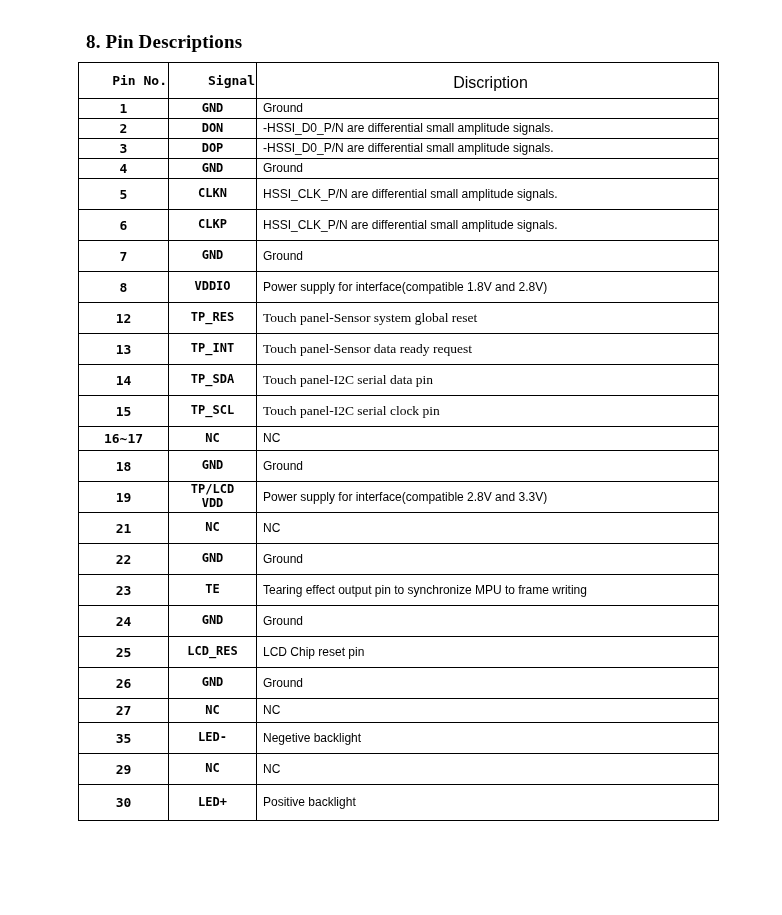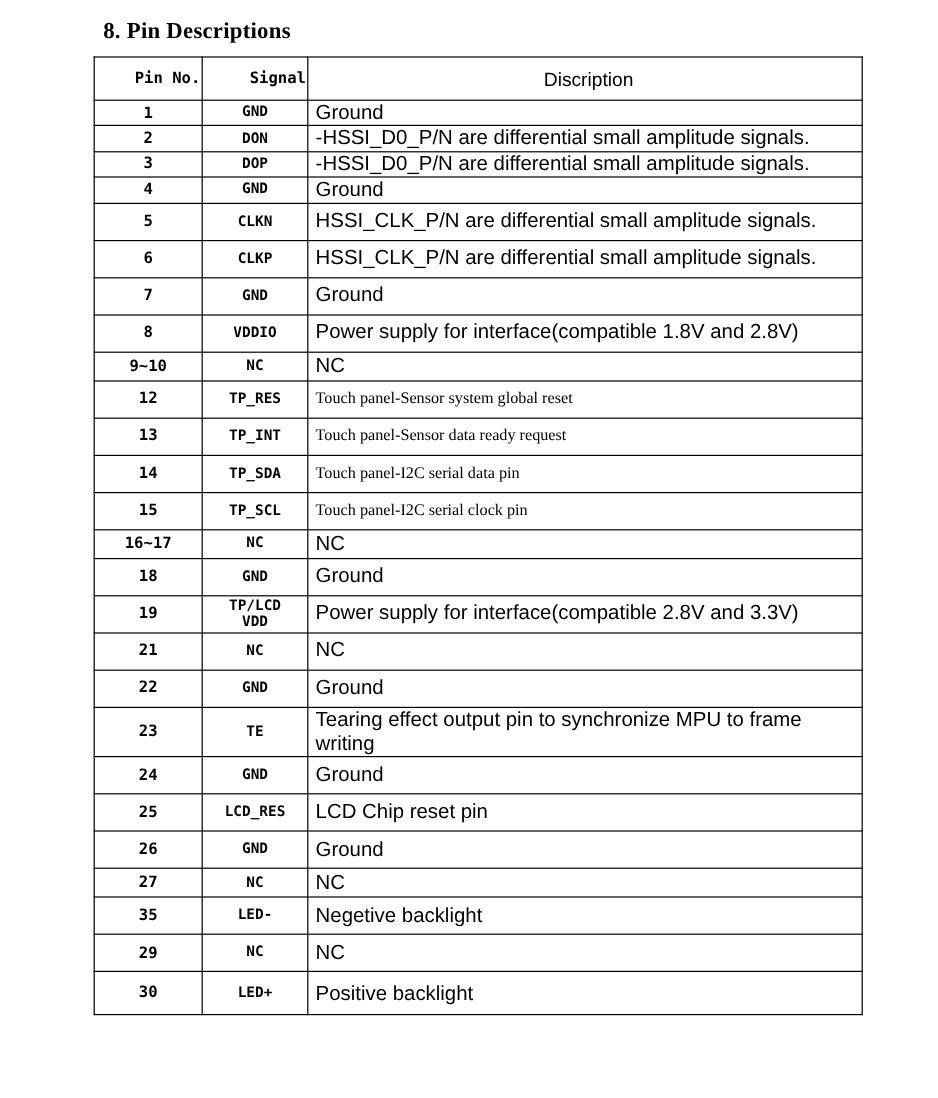--- a/index.html
+++ b/index.html
@@ -7,20 +7,21 @@
     padding: 0;
     background: #ffffff;
     width: 782px;
     height: 915px;
     font-family: "Liberation Sans", sans-serif;
     color: #000000;
     overflow: hidden;
   }
   .page {
     padding: 16px 0 0 78px;
+    margin-top: 15px;
   }
   .section-title {
     font-family: "Liberation Serif", serif;
     font-weight: bold;
     font-size: 19px;
     margin: 0 0 9px 8px;
     letter-spacing: 0.2px;
   }
   table.pin-table {
     border-collapse: collapse;
@@ -61,21 +62,21 @@
   }
   td.cell-signal {
     font-family: "DejaVu Sans Mono", monospace;
     font-weight: bold;
     font-size: 12px;
     text-align: center;
     white-space: pre-line;
     line-height: 1.15;
   }
   td.cell-desc {
-    font-size: 17px;
+    font-size: 12px;
     padding: 0 4px 0 6px;
     line-height: 1.2;
   }
   td.cell-desc.serif {
     font-family: "Liberation Serif", serif;
     font-size: 13.5px;
   }
 
   tr.row-s  { height: 20px; }
   tr.row-m  { height: 24px; }
@@ -135,25 +136,20 @@
         <tr class="row-l">
           <td class="cell-pin">7</td>
           <td class="cell-signal">GND</td>
           <td class="cell-desc">Ground</td>
         </tr>
         <tr class="row-l">
           <td class="cell-pin">8</td>
           <td class="cell-signal">VDDIO</td>
           <td class="cell-desc">Power supply for interface(compatible 1.8V and 2.8V)</td>
         </tr>
-        <tr class="row-m">
-          <td class="cell-pin">9~10</td>
-          <td class="cell-signal">NC</td>
-          <td class="cell-desc">NC</td>
-        </tr>
         <tr class="row-l">
           <td class="cell-pin">12</td>
           <td class="cell-signal">TP_RES</td>
           <td class="cell-desc serif">Touch panel-Sensor system global reset</td>
         </tr>
         <tr class="row-l">
           <td class="cell-pin">13</td>
           <td class="cell-signal">TP_INT</td>
           <td class="cell-desc serif">Touch panel-Sensor data ready request</td>
         </tr>

